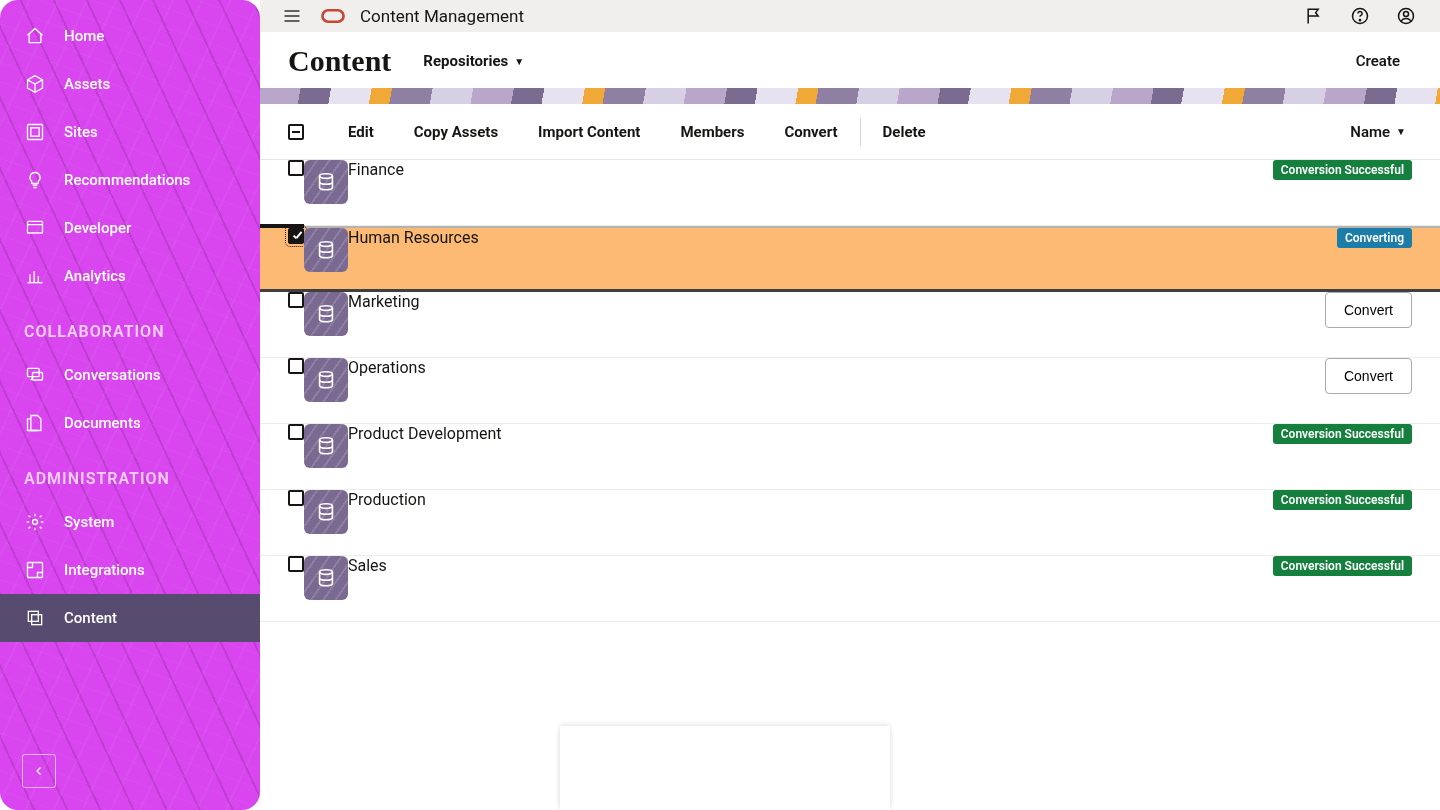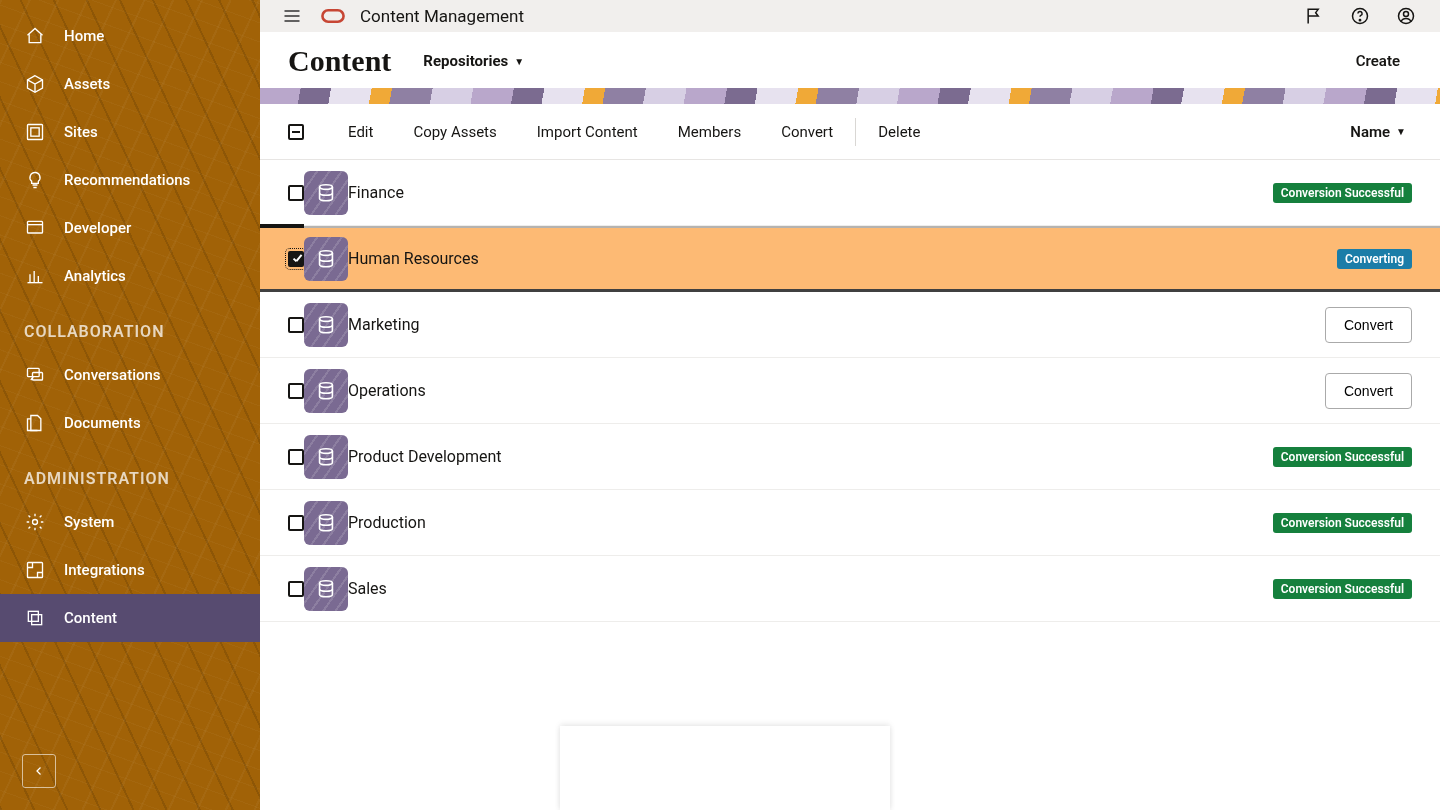--- a/index.html
+++ b/index.html
@@ -1,19 +1,19 @@
 <!DOCTYPE html>
 <html><head>
 <meta charset="utf-8">
 <style>
 * { box-sizing: border-box; margin: 0; padding: 0; }
 body { font-family: -apple-system, BlinkMacSystemFont, "Segoe UI", Roboto, Helvetica, Arial, sans-serif; font-size: 14px; color: #161513; width: 1440px; height: 810px; overflow: hidden; display: flex; }
 
 
-.sidebar { width: 260px; height: 810px; background: #a16207; position: relative; flex-shrink: 0; color: #fff; overflow: hidden; }
+.sidebar { width: 260px; height: 810px; background: #d946ef; position: relative; flex-shrink: 0; color: #fff; overflow: hidden; border-radius: 18px; }
 .sidebar::before {
   content: ""; position: absolute; inset: 0; pointer-events: none;
   background:
     repeating-linear-gradient(115deg, rgba(255,255,255,0.04) 0 2px, transparent 2px 26px),
     repeating-linear-gradient(65deg,  rgba(0,0,0,0.12)     0 2px, transparent 2px 30px),
     repeating-linear-gradient(20deg,  rgba(255,255,255,0.03) 0 1px, transparent 1px 18px);
 }
 .sidebar > * { position: relative; }
 .nav-section { padding-top: 12px; }
 .nav-item { display: flex; align-items: center; height: 48px; padding: 0 20px 0 24px; gap: 18px; cursor: pointer; }
@@ -39,28 +39,28 @@
 .header-spacer { flex: 1; }
 .create-link { font-size: 15px; font-weight: 600; cursor: pointer; padding-right: 12px; }
 
 .banner { height: 16px; background:
   repeating-linear-gradient(100deg, #b9a7cb 0 40px, #7b6b90 40px 70px, #e7e2ef 70px 110px, #f0a937 110px 130px, #8f80a3 130px 170px, #d7cfe4 170px 210px);
 }
 
 .toolbar { display: flex; align-items: center; height: 56px; padding: 0 28px; gap: 0; border-bottom: 1px solid #e7e5e3; }
 .tb-check { width: 16px; height: 16px; border: 2px solid #161513; border-radius: 2px; margin-right: 24px; position: relative; cursor: pointer; }
 .tb-check::after { content: ""; position: absolute; left: 2px; right: 2px; top: 5px; height: 2px; background: #161513; }
-.tb-item { font-size: 15px; font-weight: 400; padding: 0 20px; cursor: pointer; }
+.tb-item { font-size: 15px; font-weight: 700; padding: 0 20px; cursor: pointer; }
 .tb-sep { width: 1px; height: 28px; background: #d9d7d4; margin: 0 2px; }
 .tb-spacer { flex: 1; }
 .sort-dd { display: inline-flex; align-items: center; gap: 6px; font-size: 15px; font-weight: 600; cursor: pointer; padding-right: 6px; }
 .sort-dd .caret { font-size: 10px; }
 
 .list { padding: 0; overflow-y: auto; flex: 1; position: relative; }
-.row { display: flex; align-items: center; height: 66px; padding: 0 28px; border-bottom: 1px solid #eeedeb; }
+.row { display: flex; align-items: flex-start; height: 66px; padding: 0 28px; border-bottom: 1px solid #eeedeb; }
 .row.selected { background: #fdba74; border-top: 2px solid #b5b3b0; border-bottom: 3px solid #404040; position: relative; }
 .row.selected::before { content: ""; position: absolute; left: 0; top: -4px; width: 44px; height: 4px; background: #161513; }
 .row .chk { width: 16px; height: 16px; border: 2px solid #161513; border-radius: 2px; flex-shrink: 0; position: relative; cursor: pointer; }
 .row .chk.checked { background: #161513; outline: 1px dotted #161513; outline-offset: 2px; }
 .row .chk.checked::after { content: ""; position: absolute; left: 3px; top: 6px; width: 4px; height: 2px; background: #fff; transform: rotate(45deg); }
 .row .chk.checked::before { content: ""; position: absolute; left: 5px; top: 4px; width: 8px; height: 2px; background: #fff; transform: rotate(-50deg); }
 .row .repo-icon { width: 44px; height: 44px; border-radius: 6px; background: #7a6a92; display: flex; align-items: center; justify-content: center; flex-shrink: 0; position: relative; overflow: hidden; }
 .row .repo-icon::before { content: ""; position: absolute; inset: 0; background: repeating-linear-gradient(125deg, rgba(255,255,255,0.14) 0 2px, transparent 2px 10px); }
 .row .repo-icon svg { position: relative; }
 .row .name { font-size: 16px; color: #161513; flex: 1; }

